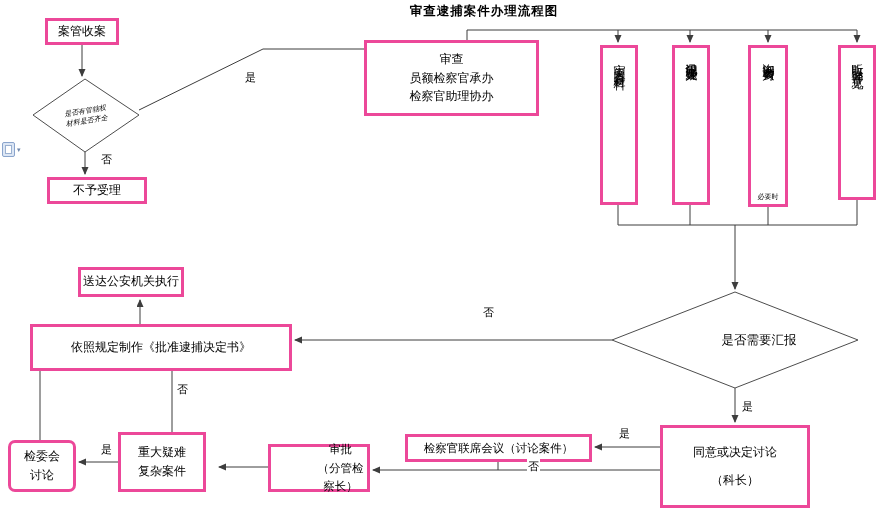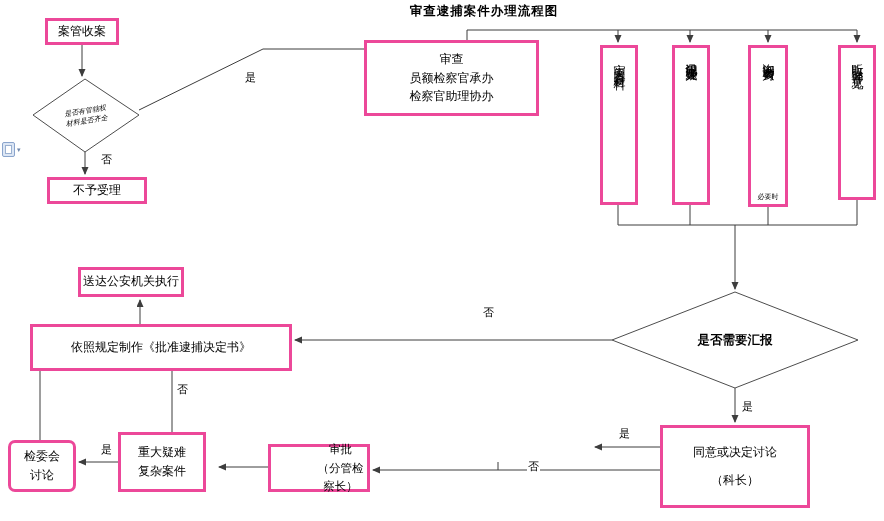--- a/index.html
+++ b/index.html
@@ -112,34 +112,37 @@
     <span>讯问犯罪嫌疑人</span>
   </div>
   <div class="box vbox" style="left:748px;top:45px;width:40px;height:162px;letter-spacing:1px;">
     <span>询问诉讼参与人</span>
     <span class="vnote">必要时</span>
   </div>
   <div class="box vbox" style="left:838px;top:45px;width:38px;height:155px;">
     <span>听取律师意见</span>
   </div>
 
-  <div class="dtext dtext-big" style="left:650px;top:325px;width:170px;height:30px;font-weight:bold;">
+  <div class="dtext dtext-big" style="left:674px;top:325px;width:170px;height:30px;">
     <span>是否需要汇报</span>
   </div>
 
   <div class="box" style="left:78px;top:267px;width:106px;height:30px;">
     <span>送达公安机关执行</span>
   </div>
   <div class="box" style="left:30px;top:324px;width:262px;height:47px;">
     <span>依照规定制作《批准逮捕决定书》</span>
   </div>
 
   <div class="box wide-gap" style="left:660px;top:425px;width:150px;height:83px;">
     <span>同意或决定讨论</span>
     <span>（科长）</span>
+  </div>
+  <div class="box" style="left:405px;top:434px;width:187px;height:28px;font-size:11.5px;">
+    <span>检察官联席会议（讨论案件）</span>
   </div>
   <div class="box" style="left:268px;top:444px;width:102px;height:48px;font-size:11.5px;padding-left:43px;">
     <span>审批</span>
     <span>（分管检察长）</span>
   </div>
   <div class="box" style="left:118px;top:432px;width:88px;height:60px;">
     <span>重大疑难</span>
     <span>复杂案件</span>
   </div>
   <div class="box" style="left:8px;top:440px;width:68px;height:52px;border-radius:7px;">

